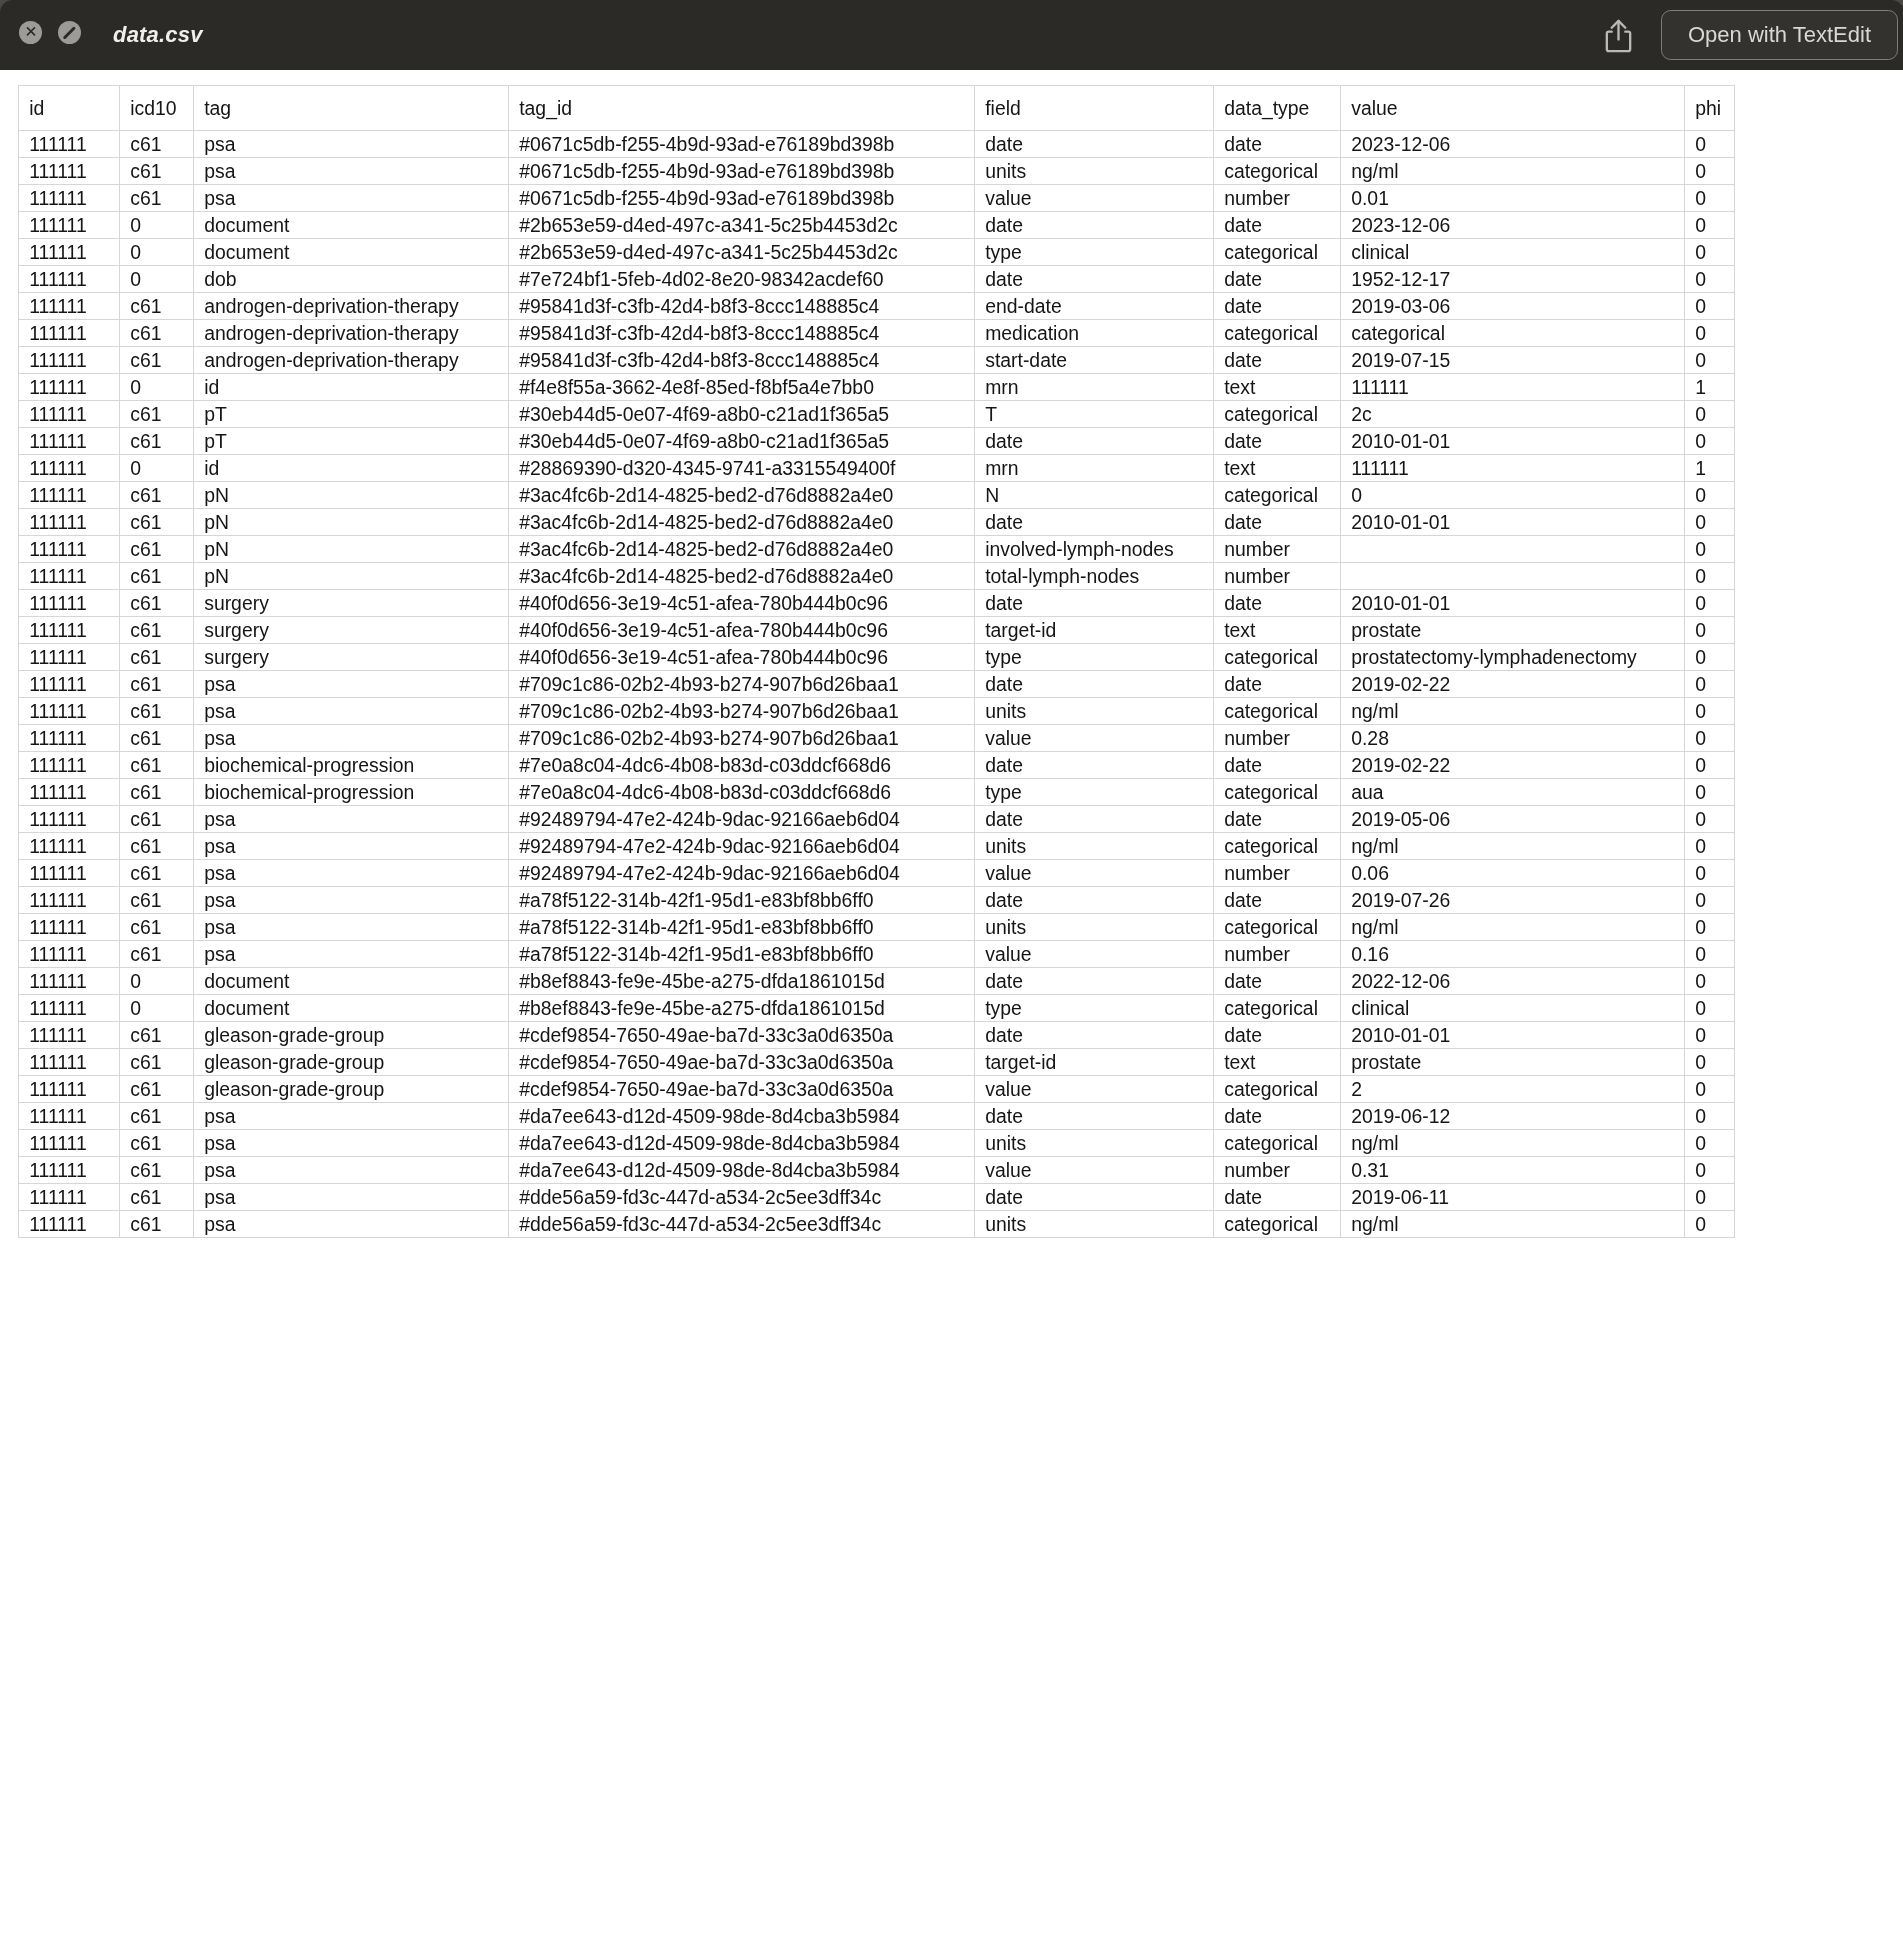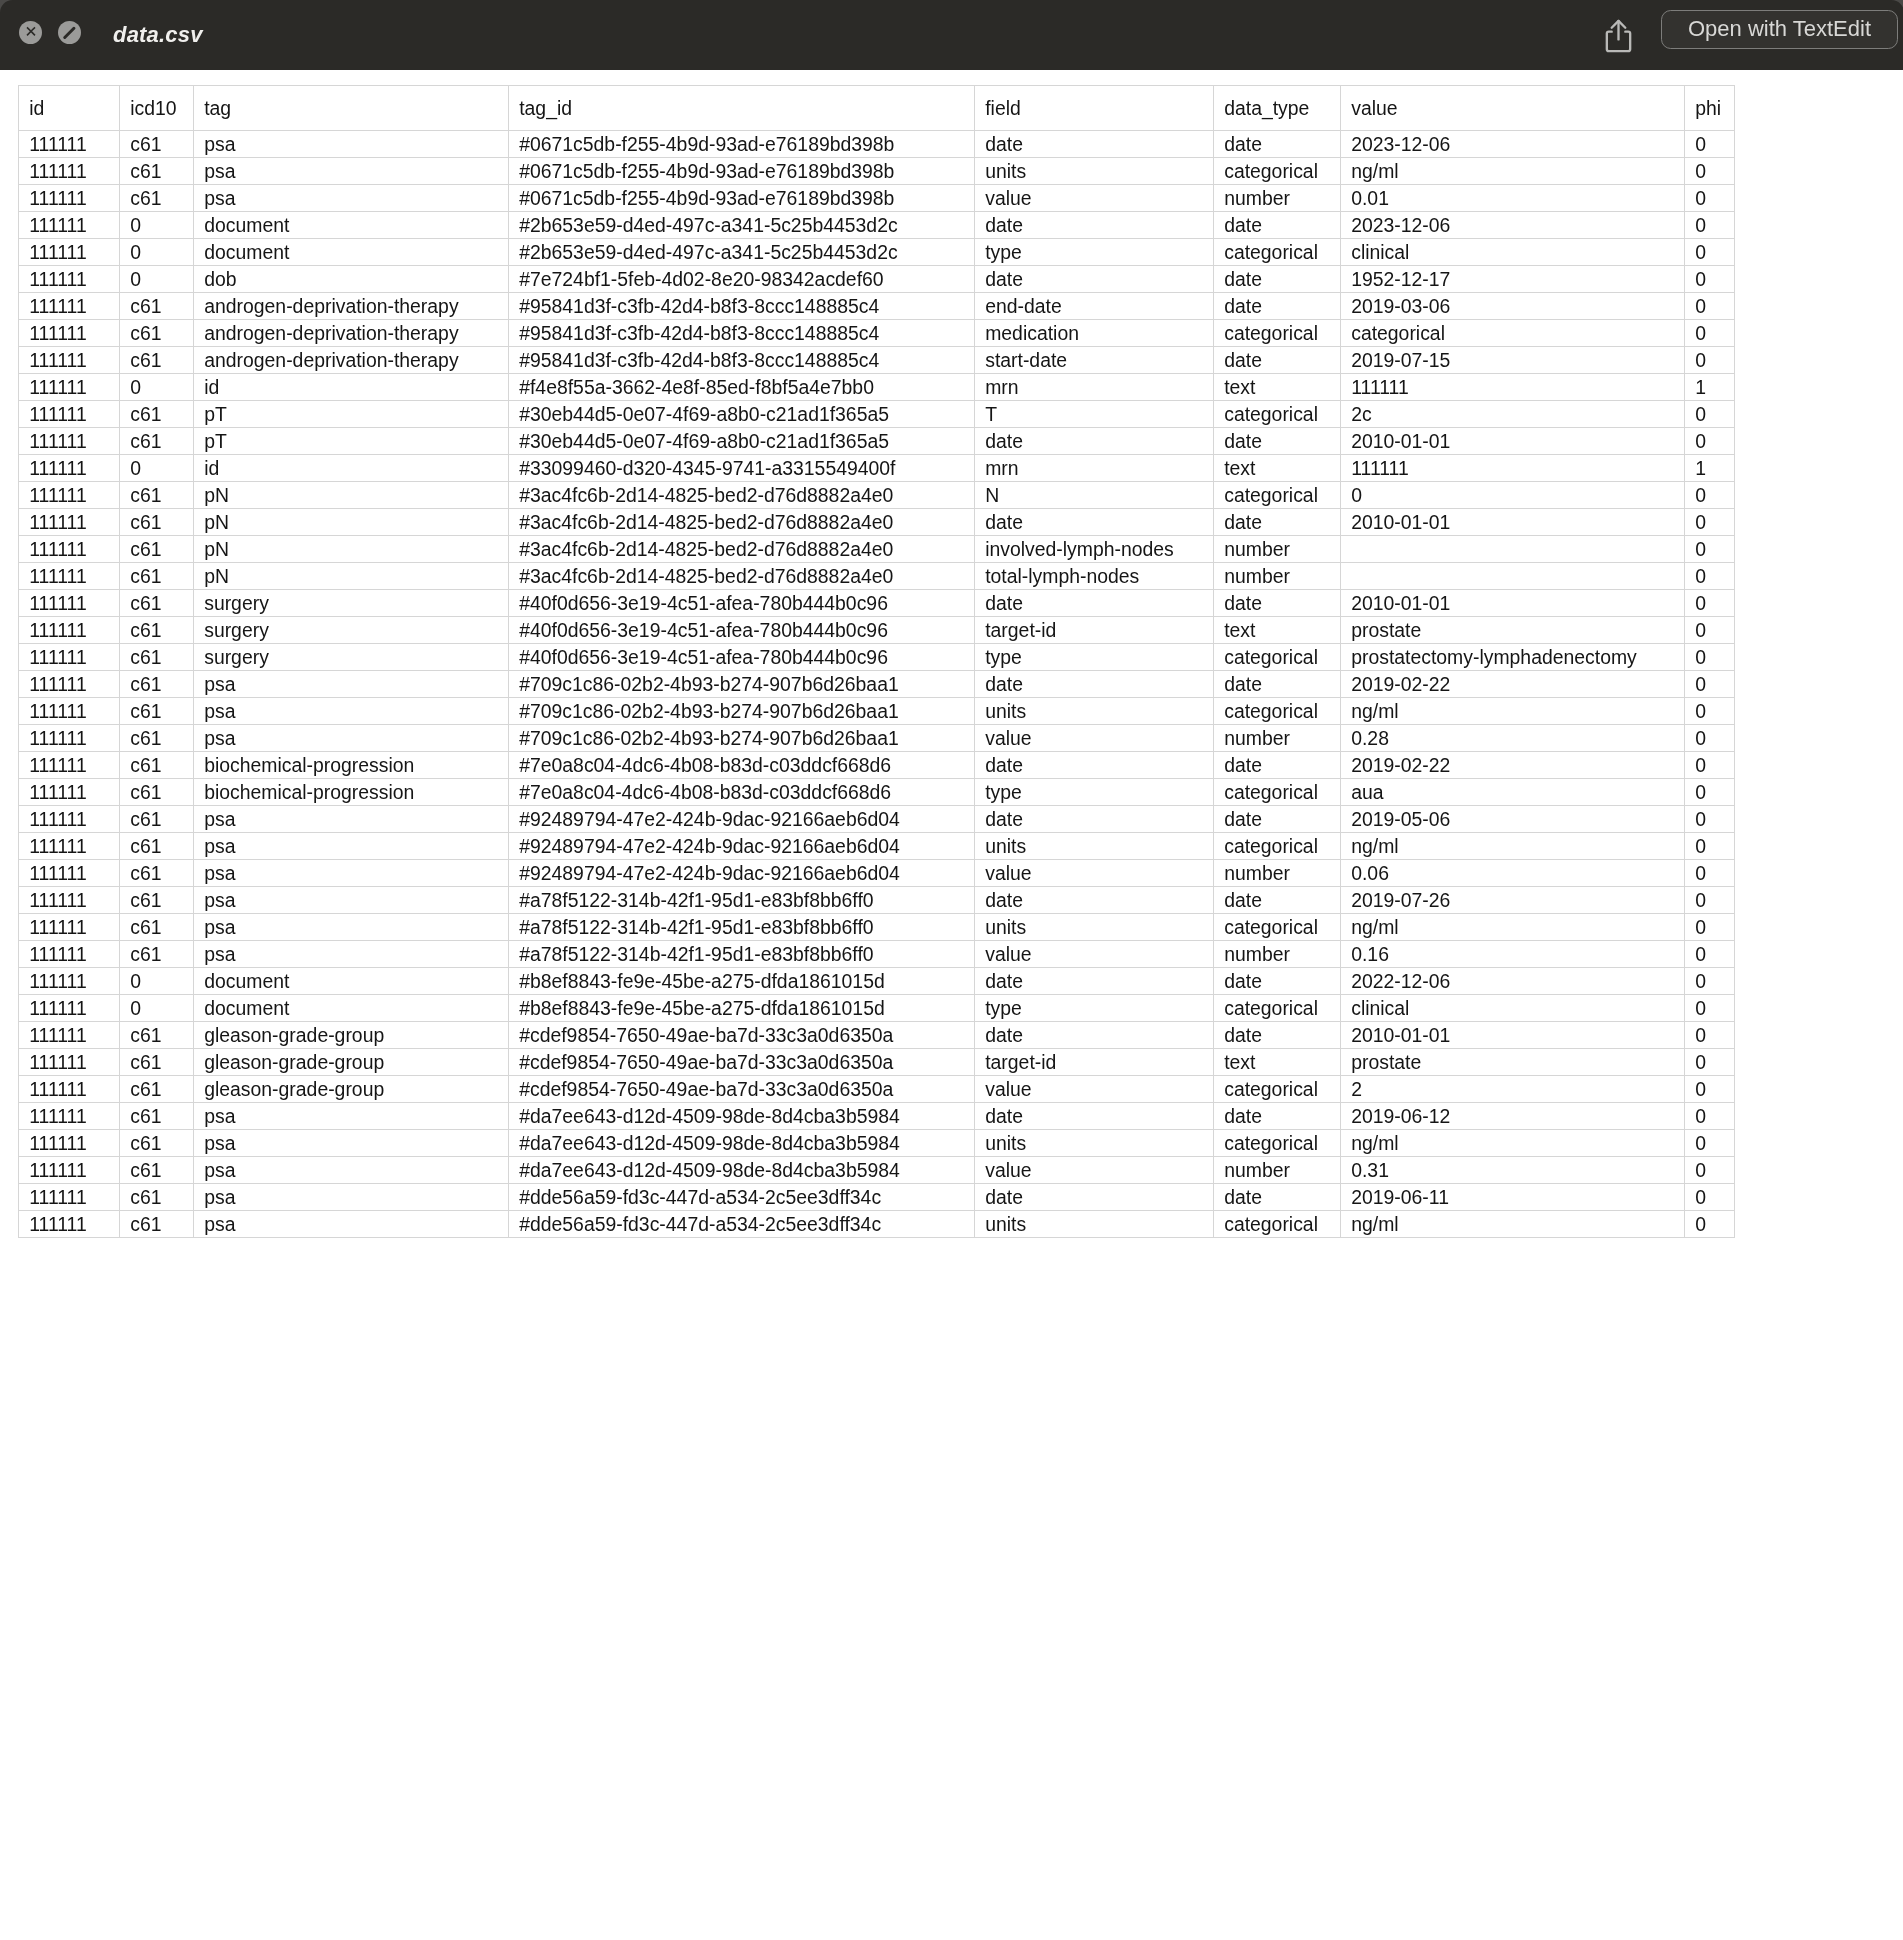--- a/index.html
+++ b/index.html
@@ -33,21 +33,21 @@
   }
   .window-title{
     position:absolute;left:113px;top:0;height:70px;display:flex;align-items:center;
     color:#f0efed;font-size:22px;font-weight:700;letter-spacing:0.2px;font-style:italic;
   }
   .share-btn{
     position:absolute;left:1599px;top:16.5px;width:39px;height:39px;
     display:flex;align-items:center;justify-content:center;cursor:default;
   }
   .open-with-btn{
-    position:absolute;left:1661px;top:9.7px;height:39px;width:237px;
+    position:absolute;left:1661px;top:9.7px;height:50px;width:237px;
     box-sizing:border-box;border:1.5px solid #7d7d7b;border-radius:9.7px;
     background:rgba(255,255,255,0.04);
     color:#d8d8d6;font-size:22px;display:flex;align-items:center;justify-content:center;
     cursor:default;white-space:nowrap;overflow:hidden;
   }
   
   .csv-table{
     position:absolute;left:17.5px;top:85px;
     border-collapse:collapse;table-layout:fixed;background:#fff;
   }
@@ -227,21 +227,21 @@
         <td>#30eb44d5-0e07-4f69-a8b0-c21ad1f365a5</td>
         <td>date</td>
         <td>date</td>
         <td>2010-01-01</td>
         <td>0</td>
       </tr>
       <tr>
         <td>111111</td>
         <td>0</td>
         <td>id</td>
-        <td>#33099460-d320-4345-9741-a3315549400f</td>
+        <td>#28869390-d320-4345-9741-a3315549400f</td>
         <td>mrn</td>
         <td>text</td>
         <td>111111</td>
         <td>1</td>
       </tr>
       <tr>
         <td>111111</td>
         <td>c61</td>
         <td>pN</td>
         <td>#3ac4fc6b-2d14-4825-bed2-d76d8882a4e0</td>

